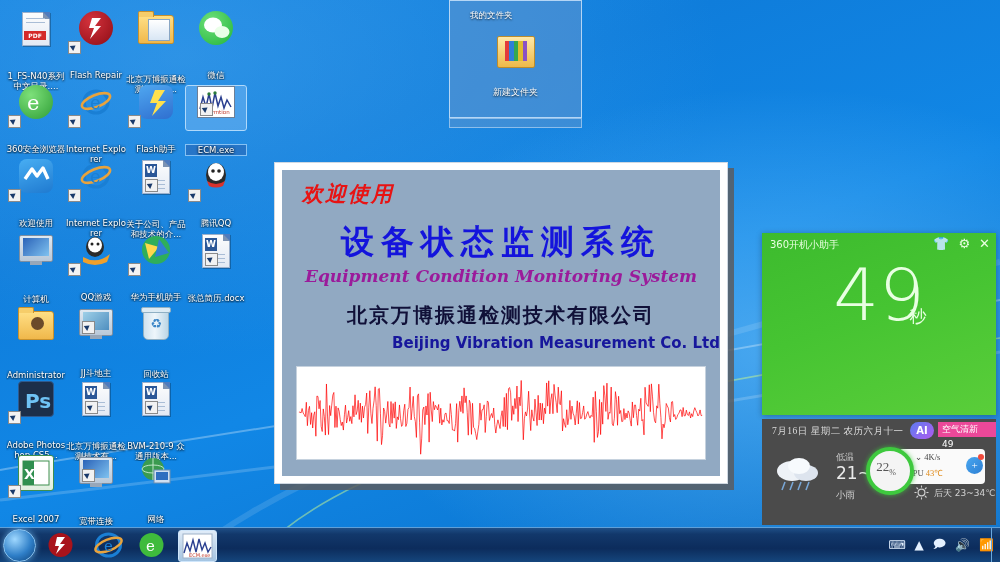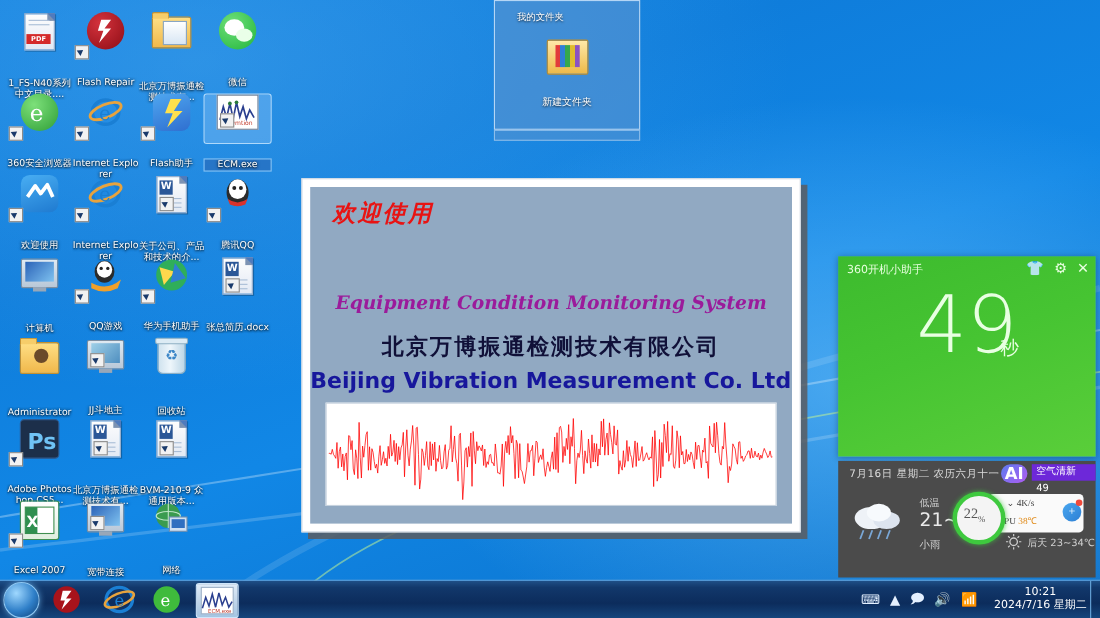--- a/index.html
+++ b/index.html
@@ -68,43 +68,43 @@
     background:#fff;border:1px solid #cfd8e2;box-shadow:6px 6px 0 rgba(90,92,95,.85);margin-top:43px;}
   #splash .inner{position:absolute;left:7px;top:7px;right:7px;bottom:7px;background:#91a9c2;}
   #welcome{position:absolute;left:20px;top:10px;font-size:21px;color:#e81313;font-weight:bold;font-style:italic;
     font-family:"DejaVu Serif","Liberation Serif",serif;letter-spacing:2px;}
   #sys-cn{position:absolute;left:0;right:0;top:50px;text-align:center;font-size:33px;color:#1414dc;font-weight:bold;
     letter-spacing:7px;font-family:"DejaVu Serif","Liberation Serif",serif;}
   #sys-en{position:absolute;left:0;right:0;top:96px;text-align:center;font-size:17px;color:#9b1b9b;font-weight:bold;
     font-style:italic;font-family:"DejaVu Serif","Liberation Serif",serif;}
   #co-cn{position:absolute;left:0;right:0;top:132px;text-align:center;font-size:20px;color:#101038;font-weight:bold;
     letter-spacing:2px;font-family:"DejaVu Serif","Liberation Serif",serif;}
-  #co-en{position:absolute;left:0;right:0;top:164px;text-align:left;font-size:20px;color:#17179c;font-weight:bold;}
+  #co-en{position:absolute;left:0;right:0;top:164px;text-align:right;font-size:15px;color:#17179c;font-weight:bold;}
   #wave-panel{position:absolute;left:14px;right:14px;top:196px;height:92px;background:#fff;border:1px solid #c6d2de;}
 
   
   #widget360{position:absolute;left:762px;top:233px;width:234px;height:182px;
     background:linear-gradient(160deg,#3dbb2e 0%,#46c432 45%,#5ace3a 100%);box-shadow:0 1px 6px rgba(0,0,0,.3);}
   #widget360 .wtitle{position:absolute;left:8px;top:5px;font-size:10px;color:#e9ffe0;}
   #widget360 .wicons{position:absolute;right:6px;top:3px;display:flex;gap:9px;align-items:center;}
   #widget360 .wicons span{color:#eaffe2;font-size:13px;cursor:default;}
   #boot-num{position:absolute;left:0;right:0;top:26px;text-align:center;font-size:72px;line-height:72px;color:#e8ffe2;
     font-family:"DejaVu Sans","Liberation Sans",sans-serif;font-weight:300;}
   #boot-unit{position:absolute;left:63%;top:72px;font-size:17px;color:#e8ffe2;}
   #boot-desc{position:absolute;left:0;right:0;top:106px;text-align:center;font-size:10.5px;color:#eaffe6;}
   #clean-btn{position:absolute;left:50%;transform:translateX(-50%);top:128px;width:146px;height:28px;
     border:1px solid #d9f5cf;border-radius:14px;background:rgba(255,255,255,.22);color:#fff;font-size:13px;
     text-align:center;line-height:28px;cursor:pointer;}
 
   
   #weather{position:absolute;left:762px;top:419px;width:234px;height:106px;background:#4b4b4b;}
-  #w-date{position:absolute;left:10px;top:6px;font-size:9.5px;color:#dcdcdc;letter-spacing:.5px;}
+  #w-date{position:absolute;left:10px;top:6px;font-size:9.5px;color:#dcdcdc;letter-spacing:.5px;font-family:Liberation Serif, serif;}
   #ai-badge{position:absolute;left:148px;top:3px;width:24px;height:17px;border-radius:9px;
-    background:linear-gradient(135deg,#5b7cf0,#b05bf0);color:#fff;font-size:15px;font-weight:bold;text-align:center;line-height:17px;}
-  #air-tag{position:absolute;left:176px;top:3px;height:15px;padding:0 4px;background:#6d28d9;color:#fff;font-size:9px;line-height:15px;}
+    background:linear-gradient(135deg,#5b7cf0,#b05bf0);color:#fff;font-size:10px;font-weight:bold;text-align:center;line-height:17px;}
+  #air-tag{position:absolute;left:176px;top:3px;height:15px;padding:0 4px;background:#ec4899;color:#fff;font-size:9px;line-height:15px;}
   #w-icon{position:absolute;left:8px;top:32px;width:58px;height:46px;}
   #w-low{position:absolute;left:74px;top:32px;font-size:9px;color:#cfcfcf;}
   #w-range{position:absolute;left:74px;top:44px;font-size:17px;color:#eaeaea;}
   #w-cond{position:absolute;left:74px;top:70px;font-size:9.5px;color:#d2d2d2;}
   #w-after{position:absolute;left:172px;top:68px;font-size:9px;color:#d2d2d2;}
   #sun-ico{position:absolute;left:152px;top:66px;width:15px;height:15px;}
 
   
   #float-ball{position:absolute;left:866px;top:447px;width:156px;height:40px;font-family:Liberation Serif, serif;}
   #ball-ring{position:absolute;left:0;top:0;width:40px;height:40px;border-radius:50%;
@@ -397,20 +397,21 @@
   <div class="fitem">
     <div class="fico"></div>
     <div class="flbl">新建文件夹</div>
   </div>
 </div>
 <div id="folder-strip"></div>
 
 <div id="splash">
   <div class="inner">
     <div id="welcome">欢迎使用</div>
+    <div id="sys-cn">设备状态监测系统</div>
     <div id="sys-en">Equipment Condition Monitoring System</div>
     <div id="co-cn">北京万博振通检测技术有限公司</div>
     <div id="co-en">Beijing Vibration Measurement Co. Ltd</div>
     <div id="wave-panel">
       <svg id="wave-svg" width="100%" height="100%" viewBox="0 0 424 90" preserveAspectRatio="none">
           <polyline points="2.0,44.2 3.1,44.1 4.2,45.0 5.3,40.6 6.4,45.0 7.5,46.6 8.6,48.6 9.7,34.5 10.8,57.4 11.9,42.6 13.0,38.5 14.1,56.2 15.2,44.7 16.3,59.7 17.4,47.1 18.5,43.8 19.6,67.7 20.7,28.4 21.8,28.9 22.9,40.9 24.0,32.8 25.1,58.0 26.2,63.1 27.3,41.0 28.4,48.5 29.5,66.6 30.6,16.6 31.7,48.0 32.8,66.1 33.9,37.7 35.0,47.6 36.1,37.3 37.2,27.6 38.3,24.9 39.4,59.2 40.5,38.3 41.6,59.1 42.7,40.0 43.8,43.2 44.9,51.3 46.0,57.3 47.1,53.8 48.2,61.7 49.3,46.7 50.4,37.3 51.5,54.8 52.6,49.6 53.7,42.7 54.8,53.1 55.9,48.5 57.0,55.4 58.1,37.9 59.2,48.8 60.3,27.2 61.4,46.6 62.5,43.2 63.6,32.6 64.7,51.4 65.8,35.3 66.9,54.1 68.0,38.2 69.1,49.9 70.2,39.3 71.3,36.6 72.4,25.5 73.5,65.0 74.6,39.4 75.7,23.2 76.8,45.8 77.9,55.3 79.0,40.4 80.1,33.1 81.2,19.4 82.3,37.6 83.4,72.5 84.5,21.7 85.6,20.9 86.7,45.3 87.8,75.9 88.9,67.1 90.0,40.1 91.1,43.4 92.2,54.9 93.3,46.0 94.4,33.7 95.5,55.3 96.6,58.7 97.7,33.8 98.8,55.1 99.9,35.7 101.0,50.0 102.1,34.1 103.2,60.1 104.3,48.8 105.4,51.5 106.5,37.1 107.6,50.6 108.7,58.1 109.8,56.5 110.9,42.9 112.0,36.4 113.1,58.2 114.2,55.1 115.3,41.5 116.4,39.6 117.5,19.6 118.6,51.8 119.7,40.7 120.8,28.7 121.9,48.4 123.0,53.4 124.1,68.9 125.2,28.2 126.3,26.3 127.4,54.6 128.5,85.3 129.6,69.6 130.7,41.9 131.8,39.2 132.9,56.4 134.0,38.1 135.1,47.0 136.2,26.0 137.3,73.5 138.4,24.7 139.5,41.9 140.6,53.4 141.7,33.8 142.8,41.8 143.9,37.5 145.0,39.3 146.1,42.0 147.2,36.7 148.3,55.0 149.4,40.3 150.5,56.7 151.6,51.6 152.7,54.0 153.8,45.7 154.9,45.0 156.0,52.6 157.1,52.5 158.2,55.3 159.3,35.8 160.4,46.5 161.5,61.5 162.6,61.5 163.7,62.7 164.8,55.4 165.9,35.8 167.0,73.5 168.1,42.9 169.2,33.5 170.3,43.7 171.4,28.3 172.5,45.3 173.6,20.4 174.7,34.9 175.8,28.3 176.9,44.3 178.0,66.7 179.1,32.5 180.2,35.7 181.3,65.9 182.4,35.5 183.5,59.1 184.6,60.1 185.7,65.2 186.8,71.0 187.9,63.4 189.0,56.2 190.1,35.4 191.2,52.0 192.3,41.9 193.4,41.6 194.5,37.0 195.6,64.1 196.7,48.5 197.8,33.2 198.9,34.5 200.0,52.3 201.1,48.3 202.2,45.5 203.3,49.6 204.4,40.1 205.5,56.3 206.6,64.6 207.7,56.8 208.8,51.7 209.9,55.8 211.0,60.2 212.1,48.3 213.2,42.8 214.3,58.2 215.4,29.7 216.5,58.5 217.6,25.8 218.7,61.3 219.8,21.3 220.9,20.1 222.0,25.2 223.1,52.2 224.2,38.0 225.3,46.3 226.4,30.8 227.5,40.7 228.6,18.6 229.7,53.4 230.8,29.4 231.9,37.9 233.0,13.2 234.1,39.9 235.2,71.2 236.3,50.7 237.4,43.9 238.5,47.9 239.6,41.2 240.7,23.7 241.8,46.0 242.9,62.2 244.0,41.9 245.1,49.2 246.2,52.9 247.3,31.4 248.4,44.2 249.5,57.3 250.6,27.7 251.7,51.9 252.8,35.2 253.9,51.9 255.0,35.6 256.1,55.5 257.2,40.2 258.3,45.6 259.4,15.6 260.5,38.3 261.6,13.5 262.7,45.8 263.8,31.9 264.9,26.1 266.0,45.7 267.1,17.0 268.2,27.5 269.3,34.6 270.4,44.7 271.5,19.7 272.6,35.7 273.7,36.9 274.8,23.3 275.9,62.6 277.0,50.6 278.1,55.9 279.2,59.1 280.3,41.8 281.4,56.5 282.5,49.9 283.6,32.7 284.7,51.2 285.8,38.2 286.9,45.2 288.0,47.9 289.1,56.7 290.2,45.5 291.3,33.1 292.4,55.8 293.5,34.7 294.6,50.5 295.7,50.1 296.8,44.7 297.9,38.1 299.0,51.1 300.1,49.7 301.2,46.0 302.3,43.6 303.4,47.7 304.5,50.0 305.6,47.3 306.7,48.5 307.8,29.5 308.9,73.7 310.0,23.9 311.1,43.8 312.2,68.9 313.3,63.2 314.4,31.8 315.5,66.1 316.6,34.5 317.7,55.9 318.8,18.2 319.9,28.2 321.0,43.5 322.1,15.8 323.2,51.2 324.3,44.4 325.4,45.2 326.5,19.6 327.6,55.7 328.7,57.5 329.8,50.2 330.9,24.1 332.0,31.7 333.1,57.0 334.2,28.6 335.3,45.6 336.4,42.5 337.5,53.4 338.6,53.1 339.7,40.7 340.8,51.4 341.9,45.1 343.0,49.9 344.1,42.9 345.2,45.2 346.3,52.2 347.4,57.8 348.5,34.2 349.6,49.6 350.7,37.3 351.8,37.2 352.9,47.5 354.0,57.0 355.1,41.3 356.2,43.1 357.3,30.6 358.4,52.7 359.5,51.4 360.6,66.4 361.7,19.8 362.8,35.2 363.9,37.0 365.0,38.5 366.1,17.4 367.2,43.7 368.3,16.5 369.4,28.5 370.5,44.3 371.6,52.6 372.7,54.6 373.8,38.0 374.9,40.3 376.0,16.8 377.1,35.8 378.2,49.5 379.3,70.3 380.4,55.8 381.5,59.4 382.6,53.7 383.7,35.7 384.8,38.1 385.9,40.2 387.0,49.4 388.1,53.8 389.2,34.3 390.3,33.8 391.4,48.6 392.5,46.5 393.6,51.3 394.7,49.6 395.8,46.4 396.9,45.4 398.0,42.1 399.1,42.0 400.2,48.6 401.3,39.6 402.4,47.8 403.5,47.7 404.6,42.2 405.7,46.6 406.8,47.4 407.9,43.9 409.0,49.9 410.1,45.7 411.2,48.5 412.3,43.1 413.4,39.8 414.5,42.5 415.6,44.7 416.7,47.9 417.8,46.3 418.9,42.0 420.0,47.6 421.1,47.3" fill="none" stroke="#ff0000" stroke-width="0.7"></polyline>
         </svg>
     </div>
   </div>
 </div>
@@ -461,21 +462,21 @@
 </div>
 
 <div id="float-ball">
   <div id="ball-info">
     <div id="net-line">
       <span>⌄</span>
       <span>4K/s</span>
     </div>
     <div id="cpu-line">
       <span>CPU</span>
-      <span id="cpu-val">38℃</span>
+      <span id="cpu-val">43℃</span>
     </div>
     <div id="plus-badge">+</div>
     <div id="plus-dot"></div>
   </div>
   <div id="ball-ring"></div>
   <div id="ball-pct">
     <span>22</span><sub>%</sub>
   </div>
 </div>
 
@@ -506,19 +507,15 @@
       <polyline points="5,22 8,12 11,20 14,9 17,21 20,8 23,19 26,12 29,21 32,16" fill="none" stroke="#2a3f8f" stroke-width="1.4"></polyline>
       <text x="10" y="26" font-size="5" fill="#c03a2b" font-family="DejaVu Sans, sans-serif">ECM.exe</text>
     </svg>
   </div>
   <div id="tray">
     <span class="tray-ico">⌨</span>
     <span class="tray-ico">▲</span>
     <span class="tray-ico">🗩</span>
     <span class="tray-ico">🔊</span>
     <span class="tray-ico">📶</span>
-    <div id="tray-clock">
-      <div>10:21</div>
-      <div>2024/7/16 星期二</div>
-    </div>
     <div id="show-desktop"></div>
   </div>
 </div>
 
 </body></html>

